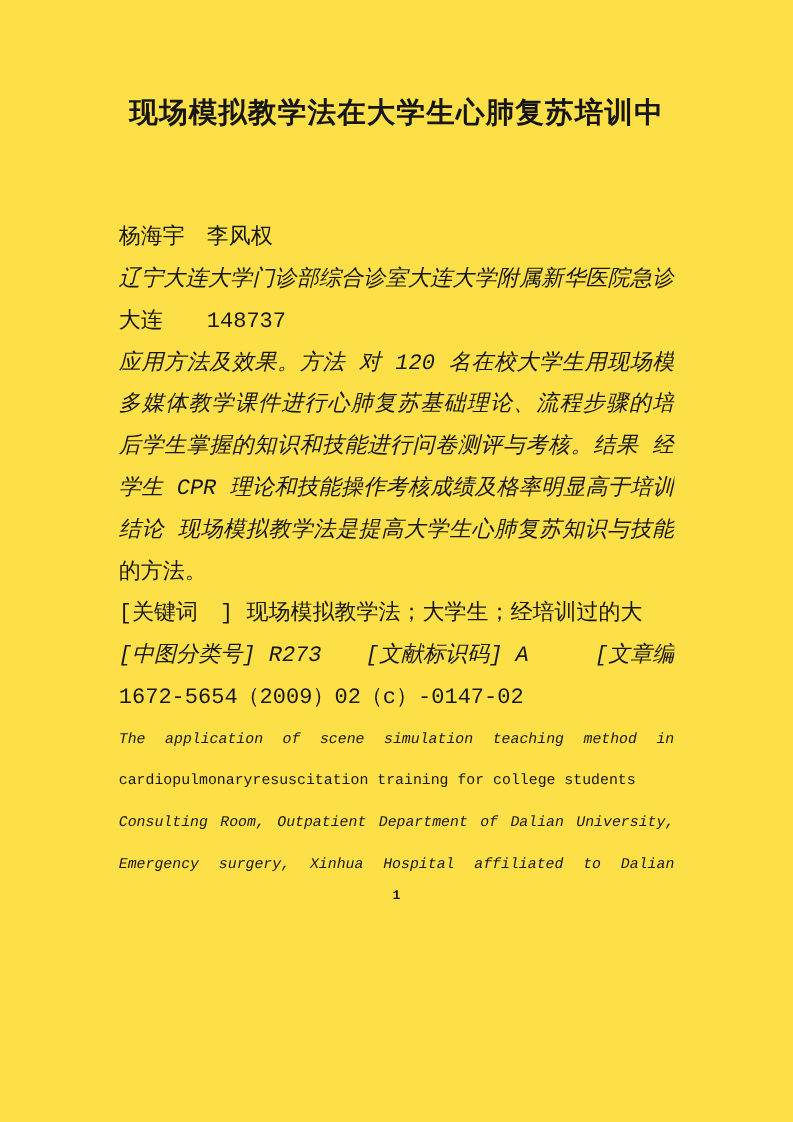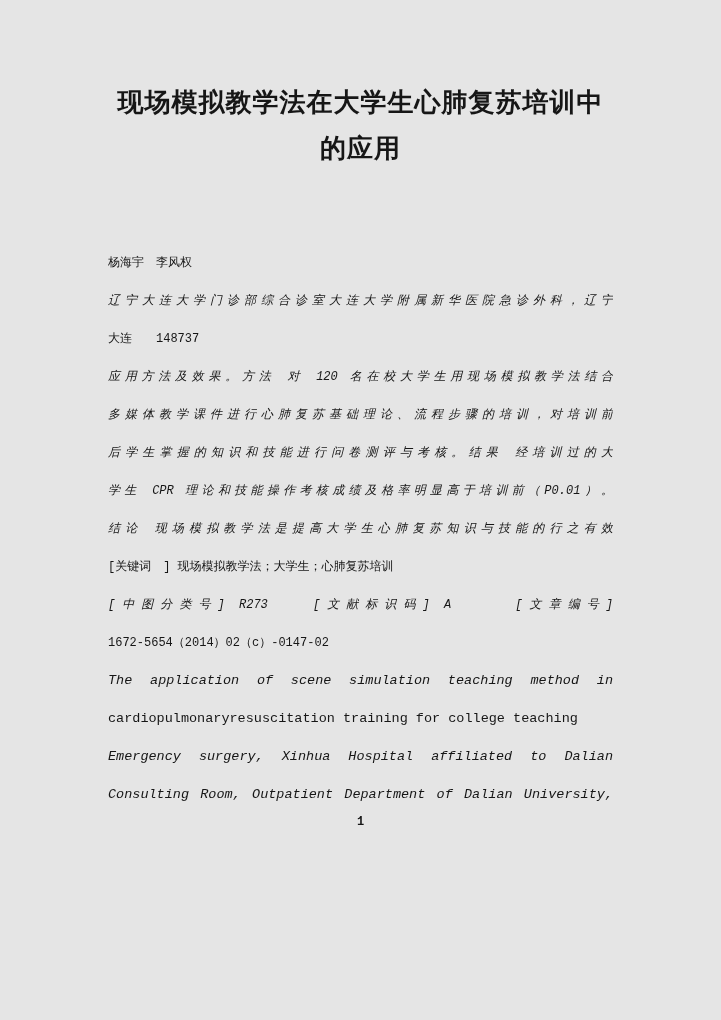--- a/index.html
+++ b/index.html
@@ -3,42 +3,42 @@
 <meta charset="utf-8">
 <style>
   * { margin: 0; padding: 0; box-sizing: border-box; }
   html, body { background: #ffffff; }
   body { width: 721px; height: 1020px; overflow: hidden; }
 
   .page {
     position: relative;
     width: 721px;
     height: 1020px;
-    background: #e5e5e5;
+    background: #fde047;
     color: #161616;
     overflow: hidden;
   }
 
   .content {
     padding: 80px 108px 0 108px; 
   }
 
   .doc-title {
     font-family: "Liberation Serif", "DejaVu Serif", serif;
     font-weight: 700;
     font-size: 26px;
     line-height: 46px;
     text-align: center;
     letter-spacing: 1px;
     margin-bottom: 72px;
   }
 
   .body-lines .line {
     font-family: "Liberation Mono", "DejaVu Sans Mono", "Liberation Serif", monospace;
-    font-size: 12px;
+    font-size: 20px;
     height: 38px;
     line-height: 38px;
     overflow: hidden;
     text-align: left;
     white-space: pre;
   }
 
   
   .body-lines .line.just {
     white-space: normal;
@@ -66,39 +66,39 @@
   }
 </style>
 </head>
 <body>
 
 <div class="page">
   <div class="content">
 
     <h1 class="doc-title">
         <div>现场模拟教学法在大学生心肺复苏培训中</div>
-        <div>的应用</div>
       </h1>
 
     <div class="body-lines">
         <div class="line">杨海宇　李风权</div>
         <div class="line just">辽宁大连大学门诊部综合诊室大连大学附属新华医院急诊外科，辽宁</div>
         <div class="line">大连　　148737</div>
         <div class="line just">应用方法及效果。方法 对 120 名在校大学生用现场模拟教学法结合</div>
         <div class="line just">多媒体教学课件进行心肺复苏基础理论、流程步骤的培训，对培训前</div>
         <div class="line just">后学生掌握的知识和技能进行问卷测评与考核。结果 经培训过的大</div>
         <div class="line just">学生 CPR 理论和技能操作考核成绩及格率明显高于培训前（P0.01）。</div>
         <div class="line just">结论 现场模拟教学法是提高大学生心肺复苏知识与技能的行之有效</div>
-        <div class="line">[关键词　] 现场模拟教学法；大学生；心肺复苏培训</div>
+        <div class="line">的方法。</div>
+        <div class="line">[关键词　] 现场模拟教学法；大学生；经培训过的大</div>
         <div class="line just">[中图分类号] R273　　[文献标识码] A　　　[文章编号]</div>
-        <div class="line">1672-5654（2014）02（c）-0147-02</div>
+        <div class="line">1672-5654（2009）02（c）-0147-02</div>
         <div class="line just latin">The application of scene simulation teaching method in</div>
-        <div class="line latin">cardiopulmonaryresuscitation training for college teaching</div>
+        <div class="line latin">cardiopulmonaryresuscitation training for college students</div>
+        <div class="line just latin">Consulting Room, Outpatient Department of Dalian University,</div>
         <div class="line just latin">Emergency surgery, Xinhua Hospital affiliated to Dalian</div>
-        <div class="line just latin">Consulting Room, Outpatient Department of Dalian University,</div>
       </div>
 
     <div class="page-footer">
       <span>1</span>
     </div>
 
   </div>
 </div>
 
 </body></html>

